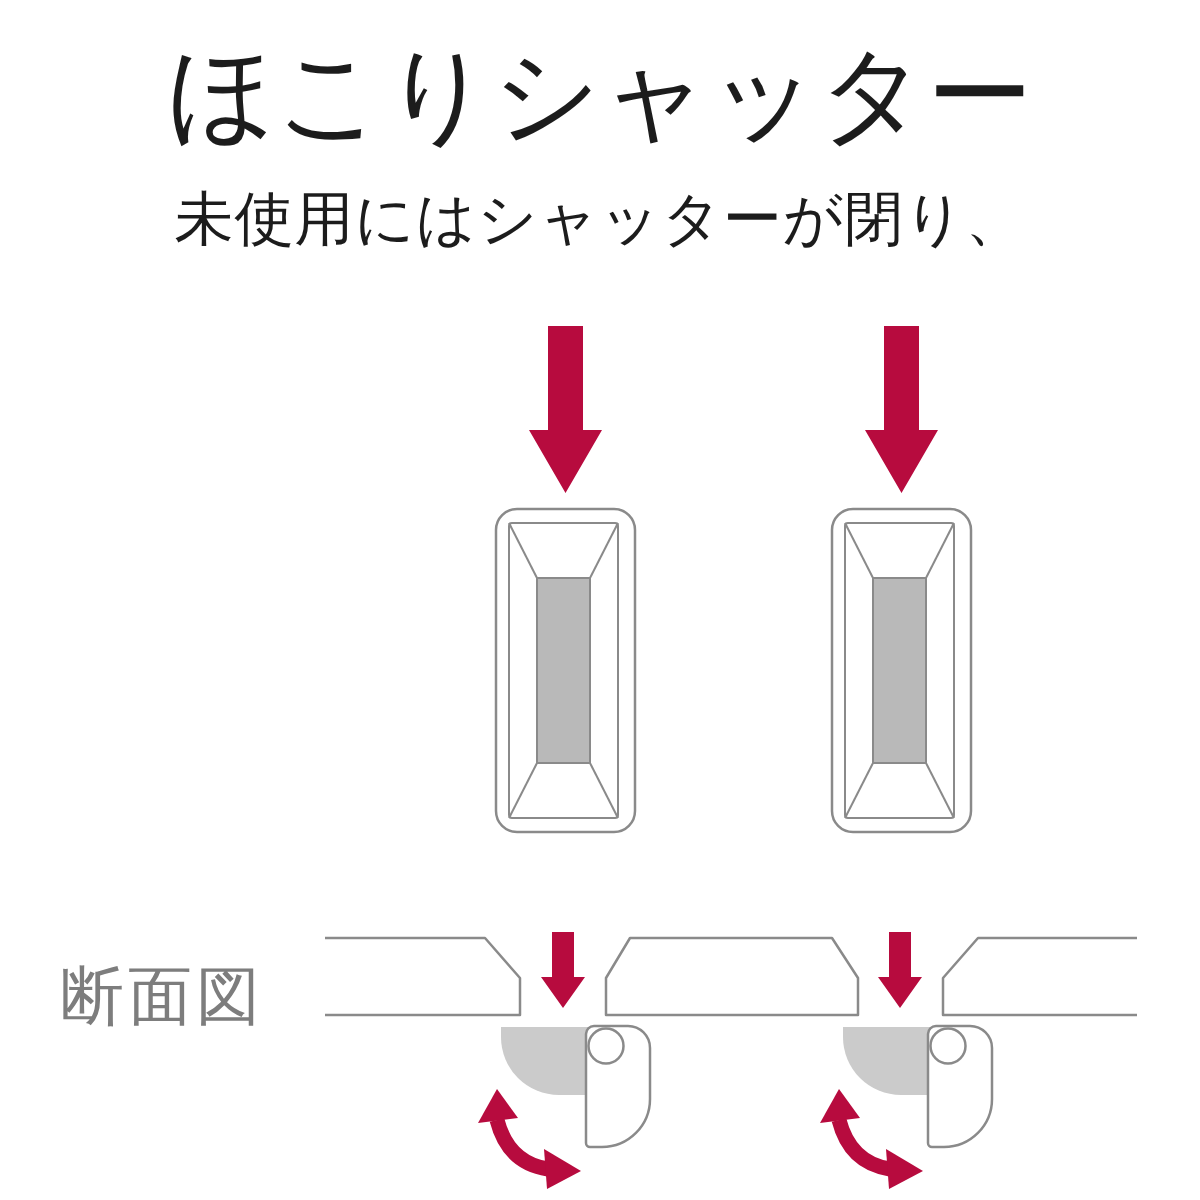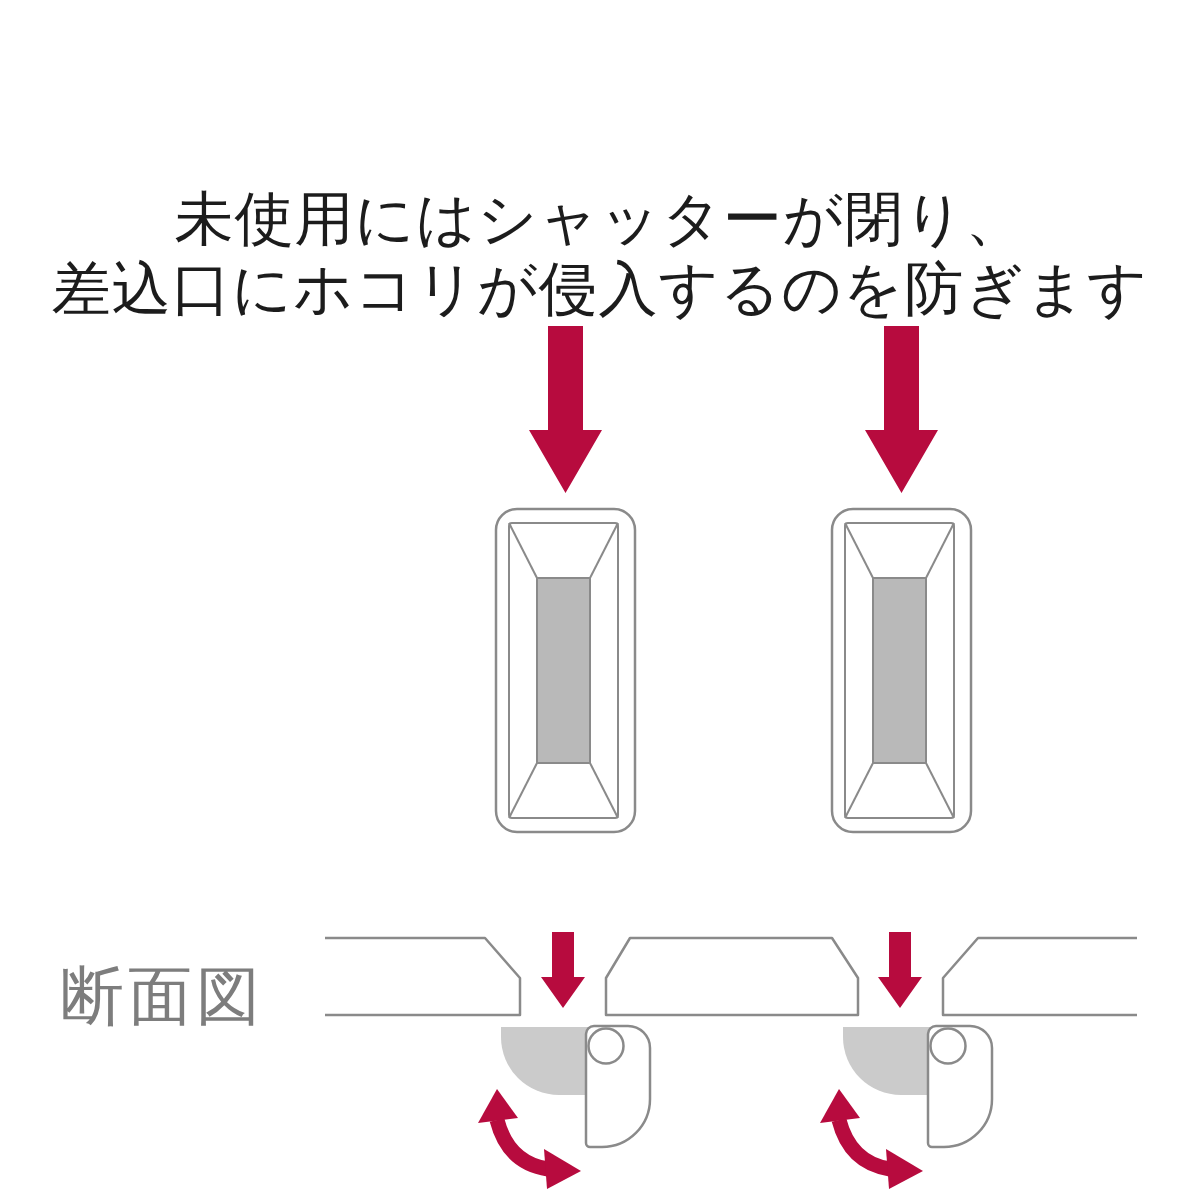--- a/index.html
+++ b/index.html
@@ -31,24 +31,24 @@
     font-size:64px;line-height:72px;font-weight:400;
     color:var(--label-gray);letter-spacing:4px;white-space:nowrap;
   }
   svg.diagram{position:absolute;top:0;left:0;}
 </style>
 </head>
 <body>
 
 <div class="page">
 
+  <div class="title">ほこりシャッター</div>
 
   <div class="subtitle">
     <div class="line">未使用にはシャッターが閉り、</div>
-    <div class="line">差込口にホコリが侵入するのを防ぎます</div>
   </div>
 
   <div class="section-label">断面図</div>
 
   <svg class="diagram" width="1200" height="1200" viewBox="0 0 1200 1200">
 
     <path id="big-arrow" fill="var(--accent-red,#b70b3e)" d="M548,326 L583,326 L583,430 L602,430 L565.5,493 L529,430 L548,430 Z"></path>
     <use href="#big-arrow" transform="translate(336,0)"></use>
 
     <g id="outlet" stroke="var(--outline-gray,#8a8a8a)" fill="none">

